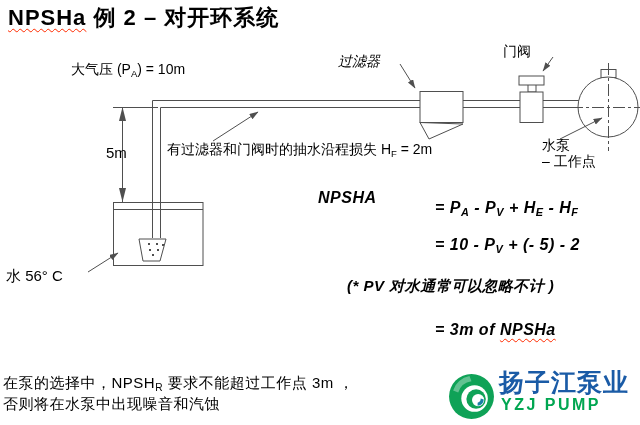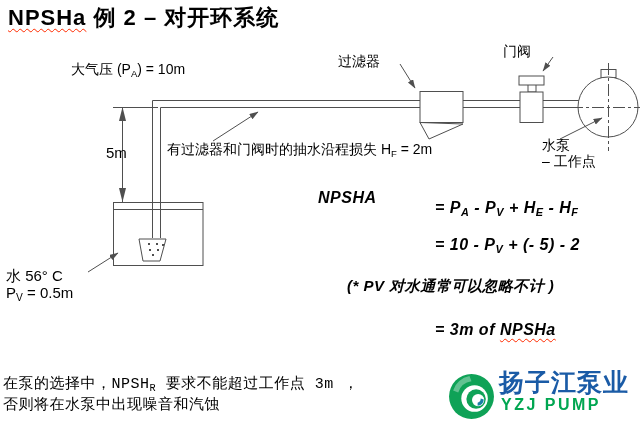--- a/index.html
+++ b/index.html
@@ -7,21 +7,21 @@
        font-family:"Liberation Sans","DejaVu Sans",sans-serif;color:#000;}
   .abs{position:absolute;white-space:nowrap;}
   .slide-title{left:8px;top:3px;font-size:22px;font-weight:bold;letter-spacing:1px;}
   .sq{text-decoration:underline;text-decoration-style:wavy;
       text-decoration-color:var(--squiggle,#ff2a00);
       text-decoration-thickness:1px;text-underline-offset:3px;}
   .lbl{font-size:14px;}
   .sub{font-size:0.68em;vertical-align:-0.28em;}
   svg{position:absolute;left:0;top:0;}
   .formula{font-size:16px;font-weight:bold;font-style:italic;letter-spacing:0.5px;}
-  .footer{font-size:15px;letter-spacing:0.5px;font-family:Liberation Mono, monospace;}
+  .footer{font-size:15px;letter-spacing:0.5px;}
   .logo-cn{left:499px;top:366px;font-size:25px;font-weight:bold;
            color:var(--logo-blue,#1A5BA6);letter-spacing:1px;text-align:center;}
   .logo-en{left:501px;top:396px;font-size:16px;font-weight:bold;
            color:var(--logo-green,#00A651);letter-spacing:2.5px;}
 </style>
 </head>
 <body>
 
 <div class="abs slide-title">
   <span class="sq">NPSHa</span><span> 例 2 – 对开环系统</span>
@@ -95,32 +95,31 @@
 <div class="abs lbl" style="left:71px;top:61px;">
   <span>大气压 (P</span><span class="sub">A</span><span>) = 10m</span>
 </div>
 
 <div class="abs" style="left:106px;top:144px;font-size:15px;">5m</div>
 
 <div class="abs lbl" style="left:167px;top:141px;">
   <span>有过滤器和门阀时的抽水沿程损失 H</span><span class="sub">F</span><span> = 2m</span>
 </div>
 
-<div class="abs lbl" style="left:338px;top:53px;">过滤器</div>
+<div class="abs lbl" style="left:338px;top:53px;font-style:italic;">过滤器</div>
 
 <div class="abs lbl" style="left:503px;top:43px;">门阀</div>
 
 <div class="abs lbl" style="left:542px;top:138px;line-height:15.5px;">
   <div>水泵</div>
   <div>– 工作点</div>
 </div>
 
 <div class="abs" style="left:6px;top:267px;font-size:15px;line-height:17px;">
   <div>水 56° C</div>
-  <div><span>P</span><span class="sub">V</span><span> = 0.5m</span></div>
 </div>
 
 <div class="abs formula" style="left:318px;top:189px;">NPSHA</div>
 
 <div class="abs formula" style="left:435px;top:189px;margin-top:10px;">
   <span>= P</span><span class="sub">A</span><span> - P</span><span class="sub">V</span><span> + H</span><span class="sub">E</span><span> - H</span><span class="sub">F</span>
 </div>
 
 <div class="abs formula" style="left:435px;top:236px;">
   <span>= 10 - P</span><span class="sub">V</span><span> + (- 5) - 2</span>

